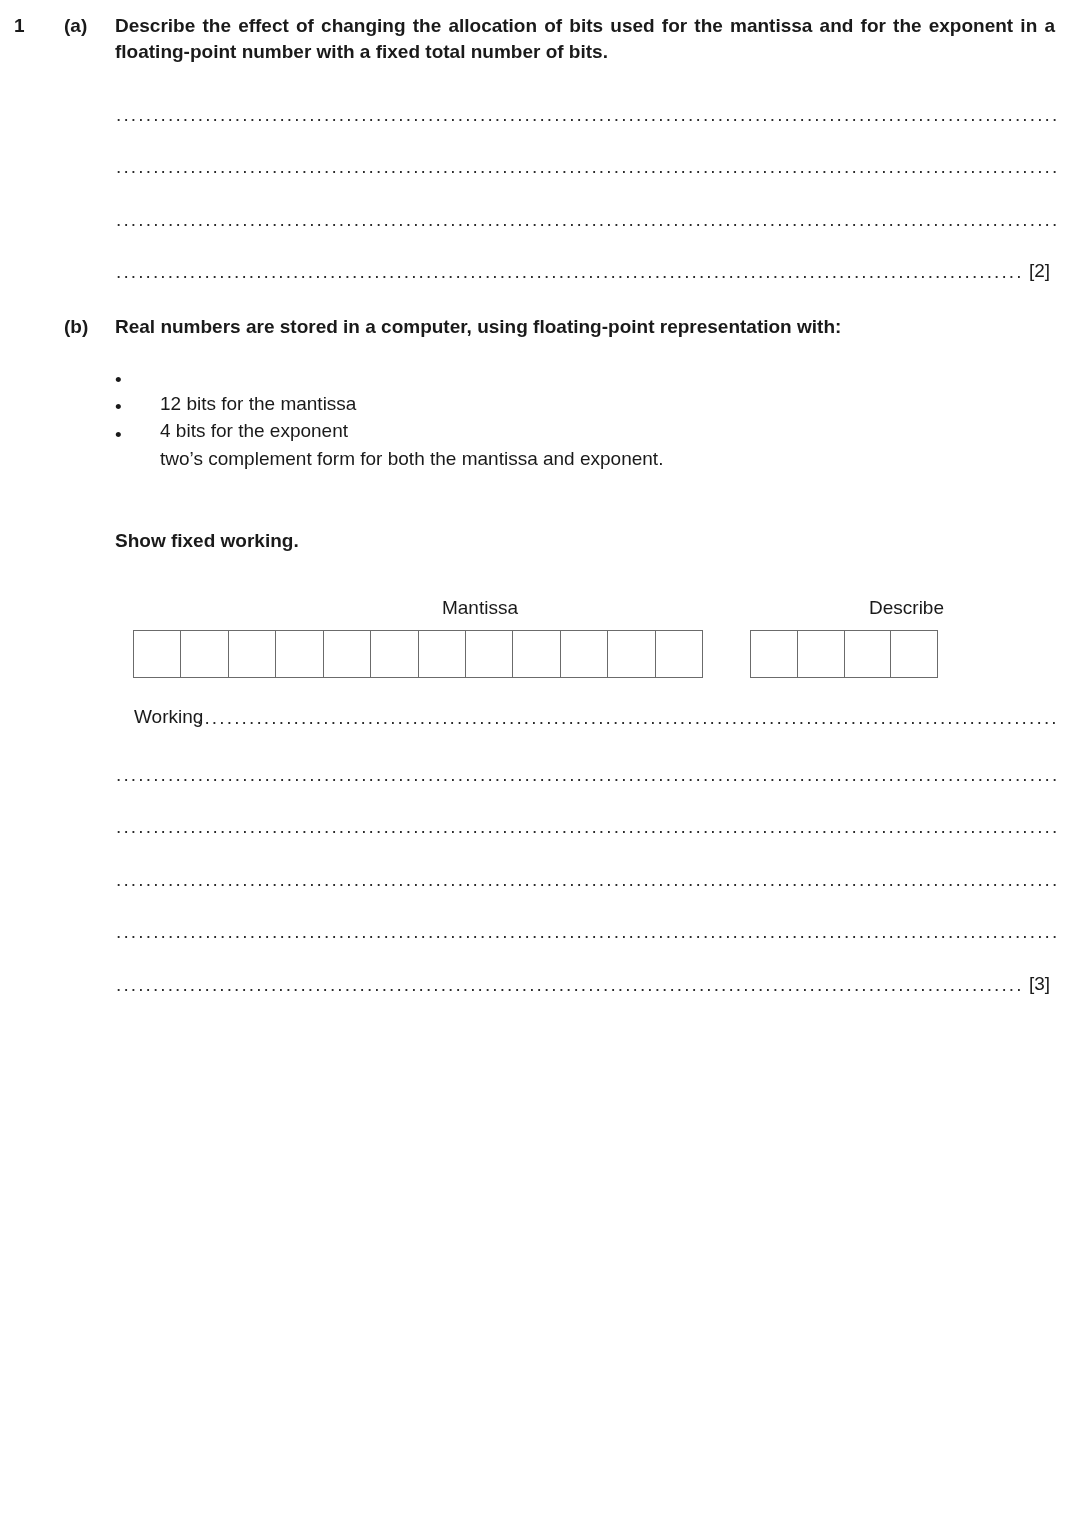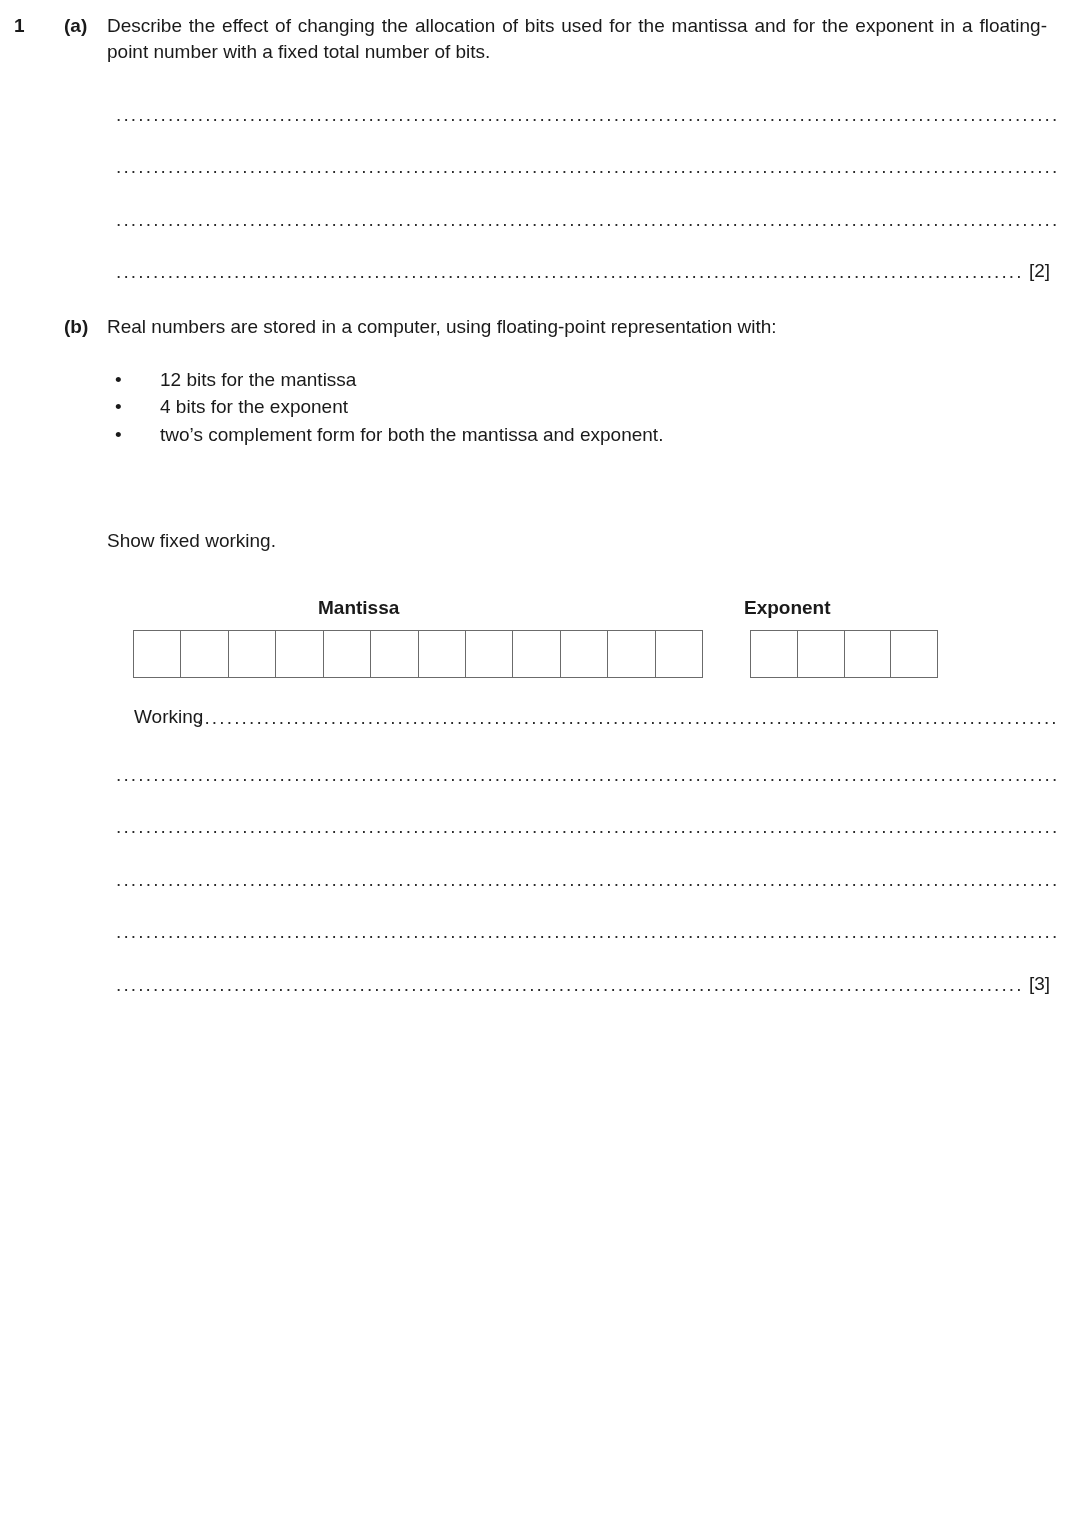--- a/index.html
+++ b/index.html
@@ -32,24 +32,25 @@
   .part-label {
     position: absolute;
     left: 64px;
     width: 46px;
     font-size: 19px;
     font-weight: bold;
     line-height: 26px;
   }
   .body-text {
     position: absolute;
-    left: 107px;
+    left: 115px;
     width: 940px;
     font-size: 19px;
     line-height: 26px;
+    font-weight: bold;
   }
   .justify {
     text-align: justify;
     text-align-last: left;
   }
 
   
   .dotline {
     position: absolute;
     height: 20px;
@@ -79,29 +80,30 @@
     left: 115px;
     font-size: 19px;
     line-height: 27px;
   }
   .bullet-text {
     position: absolute;
     left: 160px;
     font-size: 19px;
     line-height: 27px;
     white-space: nowrap;
+    margin-top: 24px;
   }
 
   
   .grid-label {
     position: absolute;
     font-size: 19px;
-    font-weight: bold;
+    font-weight: normal;
     line-height: 24px;
-    text-align: left;
+    text-align: right;
     white-space: nowrap;
   }
   .bitgrid {
     position: absolute;
     display: flex;
     border: 1px solid #6b6b6b;
     background: #ffffff;
     box-sizing: border-box;
     height: 48px;
   }
@@ -158,21 +160,21 @@
     <div class="bitcell"></div>
     <div class="bitcell"></div>
     <div class="bitcell"></div>
     <div class="bitcell"></div>
     <div class="bitcell"></div>
     <div class="bitcell"></div>
     <div class="bitcell"></div>
     <div class="bitcell"></div>
   </div>
 
-  <div class="grid-label" style="left:744px; top:596px; width:200px;">Exponent</div>
+  <div class="grid-label" style="left:744px; top:596px; width:200px;">Describe</div>
 
   <div class="bitgrid" id="exponent-grid" style="left:750px; top:630px; width:188px;">
     <div class="bitcell"></div>
     <div class="bitcell"></div>
     <div class="bitcell"></div>
     <div class="bitcell"></div>
   </div>
 
   <div class="working-label" style="top:707px;margin-left:19px;">Working</div>
   <div class="dotline" style="left:197px; top:708px; width:859px;">...............................................................................................................................................................</div>

